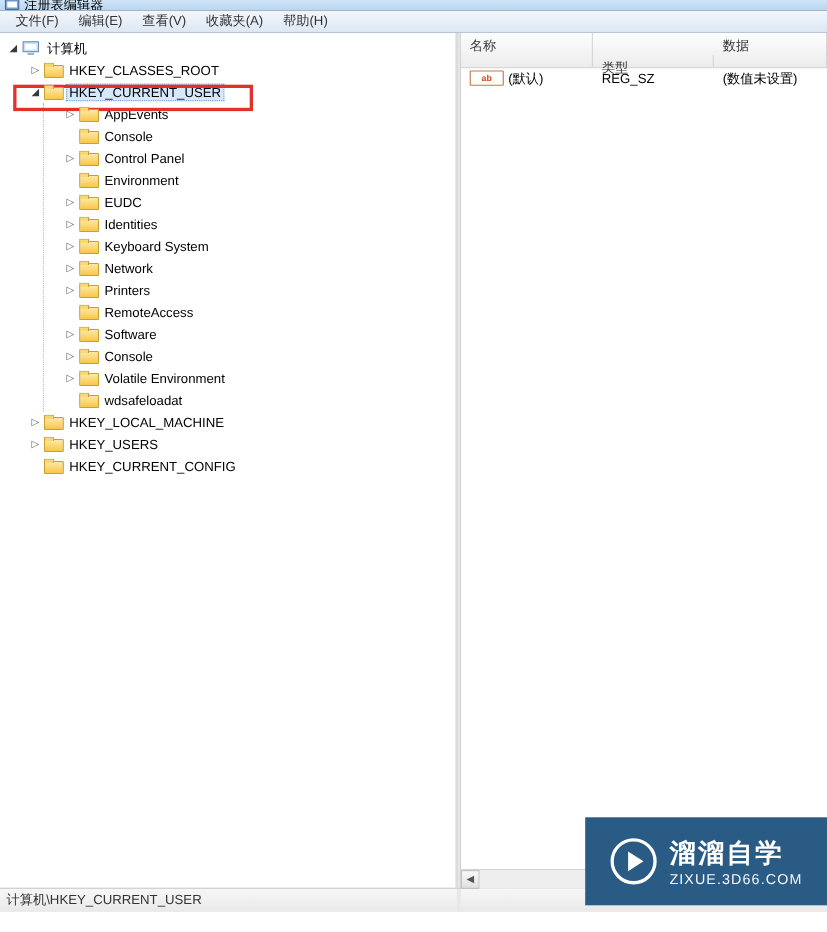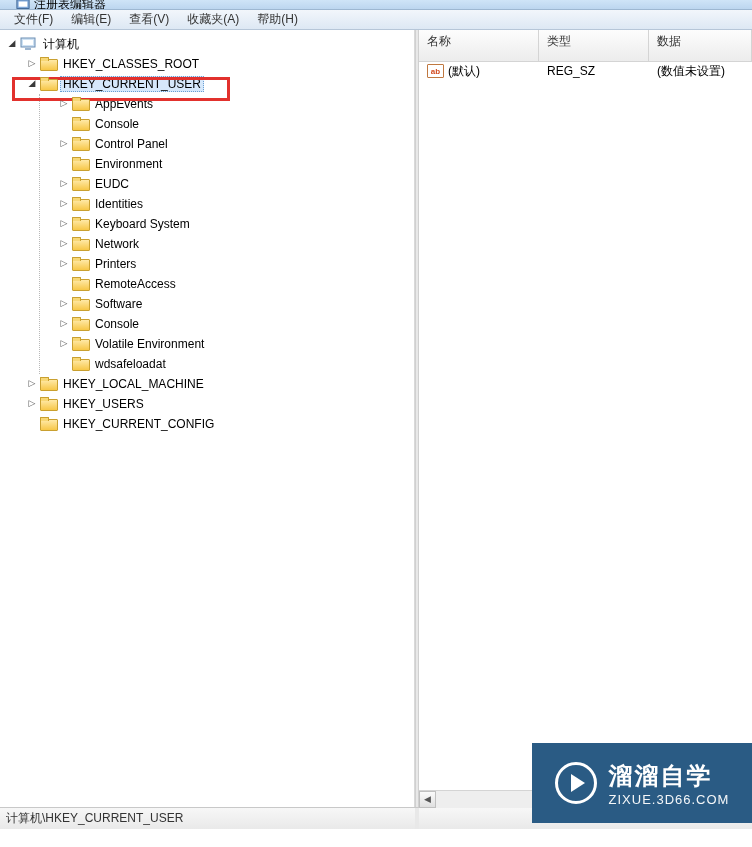--- a/index.html
+++ b/index.html
@@ -1,29 +1,29 @@
 <!DOCTYPE html>
 <html><head>
 <meta charset="utf-8">
 <style>
   * { box-sizing: border-box; margin: 0; padding: 0; font-family: "Microsoft YaHei", "Segoe UI", Tahoma, sans-serif; font-size: 12px; }
   body { background: #fff; width: 752px; height: 847px; overflow: hidden; position: relative; }
-  .titlebar { height: 10px; background: linear-gradient(#cfe4f7,#bcd6ef); border-bottom: 1px solid #9db7d1; display:flex; align-items:center; padding-left:16px; overflow:hidden;}
+  .titlebar { height: 10px; background: linear-gradient(#cfe4f7,#bcd6ef); border-bottom: 1px solid #9db7d1; display:flex; align-items:center; padding-left:4px; overflow:hidden;}
   .titlebar .appicon { width:14px; height:14px; display:inline-block; }
   .titlebar .title { margin-left:4px; color:#000; white-space:nowrap; }
   .menubar { height: 20px; background: linear-gradient(#f2f6fb,#dde8f4); border-bottom:1px solid #b6c6d8; display:flex; align-items:center; padding-left:6px; gap:2px;}
   .menubar .mitem { padding:2px 8px; color:#333; cursor:default; }
   .workarea { display:flex; height: 777px; }
   .tree { width: 415px; border-right:1px solid #d9d9d9; overflow:auto; padding:4px 0 4px 0; }
   .splitter { width:4px; background:#e8e8e8; border-left:1px solid #d0d0d0; border-right:1px solid #d0d0d0; cursor:col-resize;}
   .listpanel { flex:1; display:flex; flex-direction:column; border-top:0; position:relative;}
   .listhead { display:flex; height:32px; background:linear-gradient(#fdfdfd,#ececec); border-bottom:1px solid #d4d4d4;}
   .listhead .col { border-right:1px solid #d4d4d4; padding:3px 8px; color:#333; }
   .col-name { width:120px; }
-  .col-type { width:110px; }
+  .col-type { width:110px;margin-top:20px; }
   .col-data { flex:1; }
   .listbody { flex:1; overflow:auto; }
   .row { display:flex; align-items:center; height:18px; padding-left:4px; }
   .row .cell { padding:0 4px; }
   .row .c-name { width:120px; display:flex; align-items:center; gap:4px;}
   .row .c-type { width:110px; }
   .row .c-data { flex:1; }
   .hscroll { height:17px; background:#f0f0f0; border-top:1px solid #d4d4d4; display:flex; align-items:center; }
   .hscroll .arrow { width:17px; height:17px; background:linear-gradient(#fafafa,#e0e0e0); border:1px solid #c0c0c0; display:flex; align-items:center; justify-content:center; color:#555; font-size:9px;}
   .hscroll .track { flex:1; background:#eee; height:17px; position:relative;}
@@ -45,21 +45,21 @@
     content:""; position:absolute; left:0; top:0; width:7px; height:3px;
     background:#f7d776; border:1px solid #c9a030; border-bottom:none; border-radius:1px 1px 0 0;
   }
   .ficon.computer svg { width:16px; height:14px; }
   .nlabel { padding:1px 3px; }
   .selected > .nlabel { background:#d6e8fb; border:1px dotted #6b9fd2; padding:0 2px;}
   .highlight { position:absolute; border:3px solid #e2312d; pointer-events:none; }
   .children { }
   .dots { border-left:1px dotted #b8b8b8; margin-left:5px; }
 
-  .valicon { width:17px; height:14px; display:inline-flex; align-items:center; justify-content:center; border:1px solid #c07840; background:#fff; font-size:8px; font-weight:bold; color:#d24a1f; border-radius:1px;}
+  .valicon { width:31px; height:14px; display:inline-flex; align-items:center; justify-content:center; border:1px solid #c07840; background:#fff; font-size:8px; font-weight:bold; color:#d24a1f; border-radius:1px;}
 
   .watermark { position:absolute; right:0; bottom:24px; width:220px; height:80px; background:#2a5b84; color:#fff; display:flex; align-items:center; justify-content:center; gap:12px;margin-left:47px; }
   .watermark .play { width:42px; height:42px; border:3px solid #fff; border-radius:50%; display:flex; align-items:center; justify-content:center;}
   .watermark .play::after { content:""; border-left:14px solid #fff; border-top:9px solid transparent; border-bottom:9px solid transparent; margin-left:4px;}
   .watermark .txt { display:flex; flex-direction:column; align-items:flex-start;}
   .watermark .big { font-size:24px; font-weight:600; letter-spacing:2px;}
   .watermark .small { font-size:13px; letter-spacing:1px; opacity:.95;}
 
   .tri { font-size:9px; display:inline-block; transform:translateY(-1px);}
   .tri.filled { color:#3a3a3a; }

